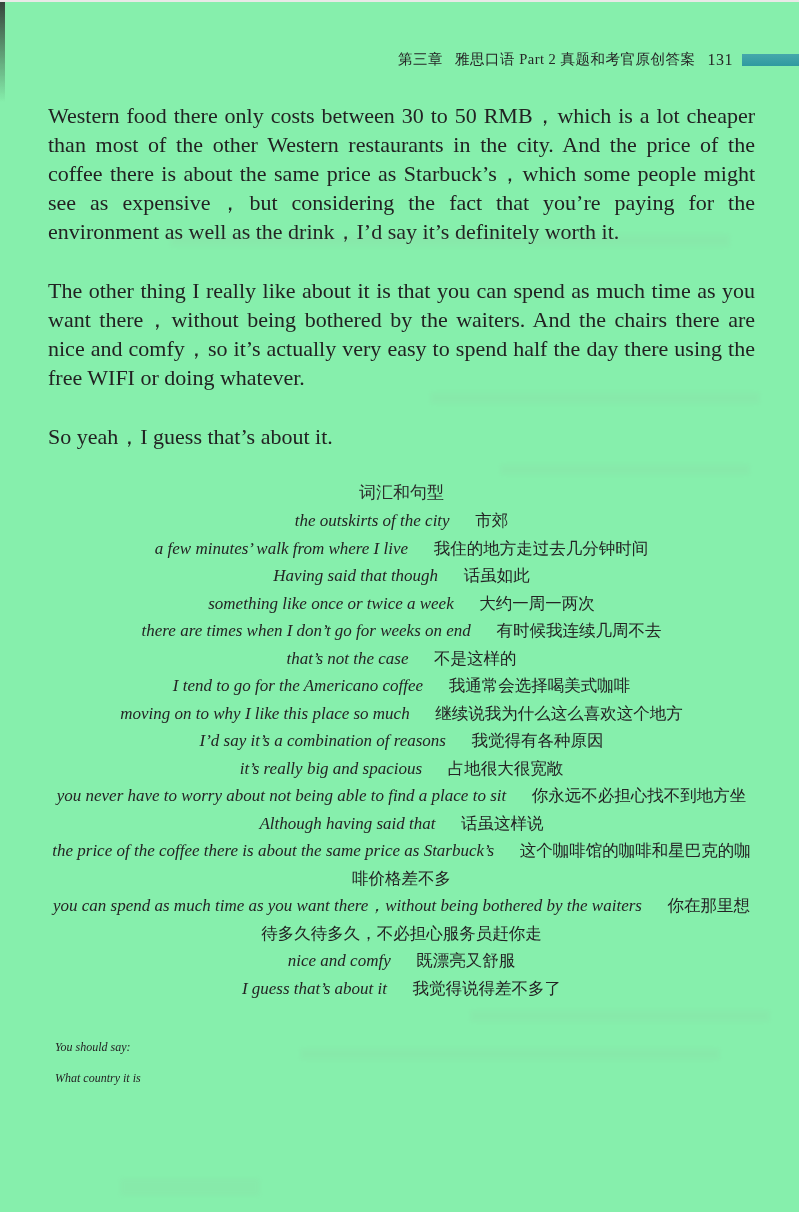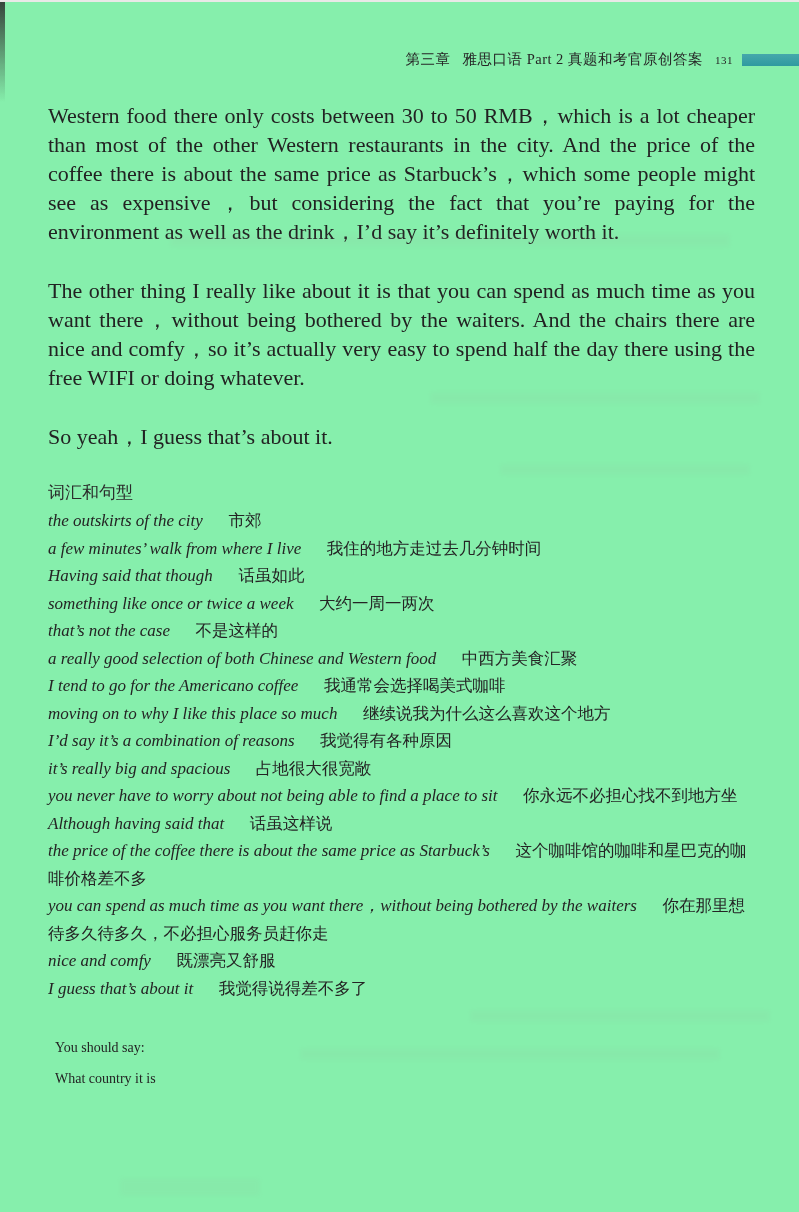--- a/index.html
+++ b/index.html
@@ -31,39 +31,39 @@
   .page-header {
     display: flex;
     justify-content: flex-end;
     align-items: center;
     padding: 48px 0 0 48px;
     font-size: 14.5px;
     color: #262626;
     letter-spacing: .5px;
   }
   .page-header .chapter { margin-right: 12px; }
-  .page-header .pagenum { margin-left: 12px; font-size: 11px; }
+  .page-header .pagenum { margin-left: 12px; font-size: 16px; }
   .header-bar {
     width: 57px; height: 12px; margin-left: 9px;
     background: linear-gradient(to bottom, #45a8ab, #2f9aa0);
     flex: 0 0 auto;
   }
 
   .content { padding: 32px 44px 0 48px; }
 
   .body-para {
     margin: 0 0 30px 0;
     font-size: 22px;
     line-height: 29px;
     text-align: justify;
     color: #222;
   }
   .body-para:last-of-type { margin-bottom: 0; }
 
-  .vocab { margin-top: 28px; }
+  .vocab { margin-top: 28px; text-align: center; }
   .vocab h3 {
     margin: 0; padding: 0;
     font-size: 17px; font-weight: normal;
     line-height: 28px;
     color: #2a2a2a;
   }
   .vocab-item {
     font-size: 17px;
     line-height: 27.5px;
     color: #242424;
@@ -74,21 +74,22 @@
   .next-topic { margin-top: 30px; }
   .next-topic h2 {
     margin: 0; padding: 0;
     font-size: 17.5px;
     line-height: 26px;
     font-weight: bold;
     color: #1a4e58;
   }
   .next-topic h2 .num { margin-right: 8px; }
   .prompt-line {
-    font-size: 14px;
+    font-style: italic;
+    font-size: 12px;
     line-height: 31px;
     margin-left: 7px;
     color: #232323;
   }
   .prompt-line:first-child { margin-top: 4px; }
 </style>
 </head>
 <body>
 
 <div class="page">
@@ -114,22 +115,22 @@
         <p class="body-para">So yeah，I guess that’s about it.</p>
       </div>
 
     <section class="vocab">
       <h3>词汇和句型</h3>
       <div id="vocab-list">
           <div class="vocab-item"><span class="vocab-en">the outskirts of the city</span><span class="vocab-zh">市郊</span></div>
           <div class="vocab-item"><span class="vocab-en">a few minutes’ walk from where I live</span><span class="vocab-zh">我住的地方走过去几分钟时间</span></div>
           <div class="vocab-item"><span class="vocab-en">Having said that though</span><span class="vocab-zh">话虽如此</span></div>
           <div class="vocab-item"><span class="vocab-en">something like once or twice a week</span><span class="vocab-zh">大约一周一两次</span></div>
+          <div class="vocab-item"><span class="vocab-en">there are times when I don’t go for weeks on end</span><span class="vocab-zh">有时候我连续几周不去</span></div>
           <div class="vocab-item"><span class="vocab-en">that’s not the case</span><span class="vocab-zh">不是这样的</span></div>
-          <div class="vocab-item"><span class="vocab-en">a really good selection of both Chinese and Western food</span><span class="vocab-zh">中西方美食汇聚</span></div>
           <div class="vocab-item"><span class="vocab-en">I tend to go for the Americano coffee</span><span class="vocab-zh">我通常会选择喝美式咖啡</span></div>
           <div class="vocab-item"><span class="vocab-en">moving on to why I like this place so much</span><span class="vocab-zh">继续说我为什么这么喜欢这个地方</span></div>
           <div class="vocab-item"><span class="vocab-en">I’d say it’s a combination of reasons</span><span class="vocab-zh">我觉得有各种原因</span></div>
           <div class="vocab-item"><span class="vocab-en">it’s really big and spacious</span><span class="vocab-zh">占地很大很宽敞</span></div>
           <div class="vocab-item"><span class="vocab-en">you never have to worry about not being able to find a place to sit</span><span class="vocab-zh">你永远不必担心找不到地方坐</span></div>
           <div class="vocab-item"><span class="vocab-en">Although having said that</span><span class="vocab-zh">话虽这样说</span></div>
           <div class="vocab-item"><span class="vocab-en">the price of the coffee there is about the same price as Starbuck’s</span><span class="vocab-zh">这个咖啡馆的咖啡和星巴克的咖啡价格差不多</span></div>
           <div class="vocab-item"><span class="vocab-en">you can spend as much time as you want there，without being bothered by the waiters</span><span class="vocab-zh">你在那里想待多久待多久，不必担心服务员赶你走</span></div>
           <div class="vocab-item"><span class="vocab-en">nice and comfy</span><span class="vocab-zh">既漂亮又舒服</span></div>
           <div class="vocab-item"><span class="vocab-en">I guess that’s about it</span><span class="vocab-zh">我觉得说得差不多了</span></div>

